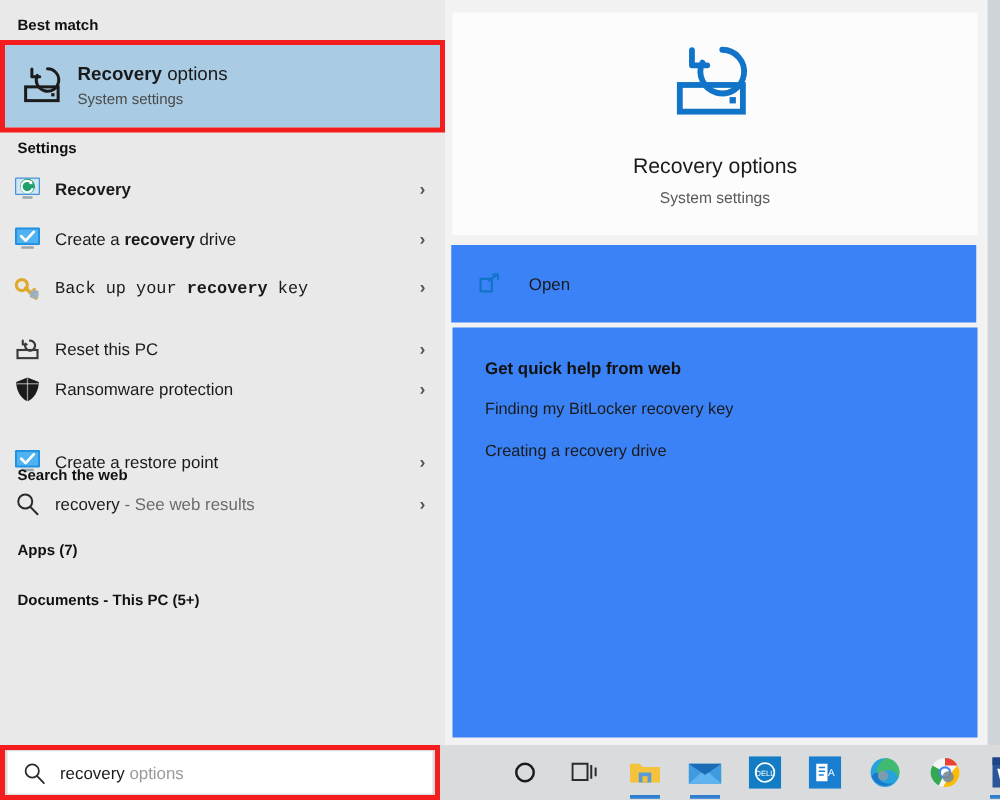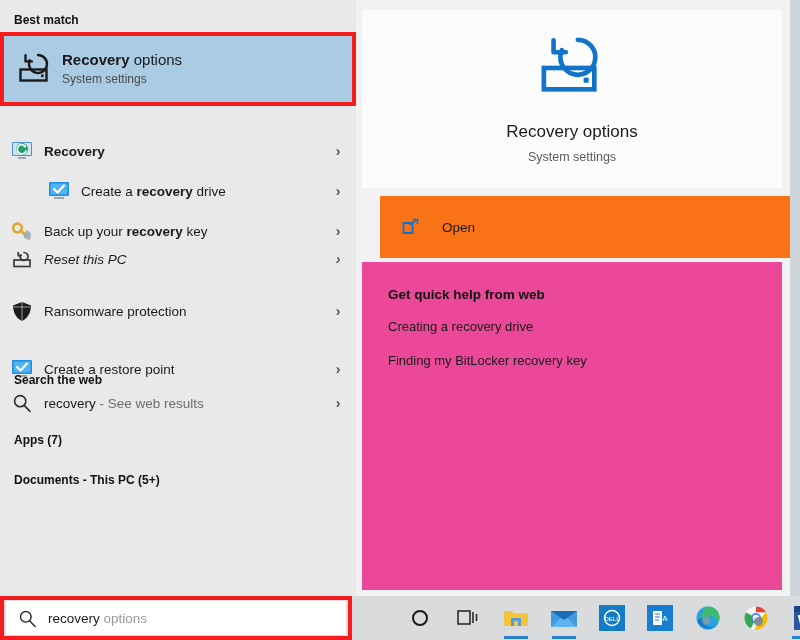--- a/index.html
+++ b/index.html
@@ -64,29 +64,29 @@
   
   .card {
     position: absolute; left: 6px; top: 10px; width: 420px; height: 178px;
     background: #fcfcfc;
     display: flex; flex-direction: column; align-items: center; justify-content: center;
   }
   .card-title { font-size: 17px; color: #1a1a1a; margin-top: 18px; }
   .card-sub { font-size: 12.5px; color: #5a5a5a; margin-top: 8px; }
 
   .open-block {
-    position: absolute; left: 24px; top: 196px; width: 420px; height: 62px;
-    background: #f97316; display: flex; align-items: center;
+    position: absolute; left: 5px; top: 196px; width: 420px; height: 62px;
+    background: #3b82f6; display: flex; align-items: center;
   }
   .open-icon { width: 62px; display: flex; justify-content: center; align-items: center; }
   .open-label { font-size: 13.5px; color: #1a1a1a; }
 
   .help-block {
     position: absolute; left: 6px; top: 262px; width: 420px; height: 328px;
-    background: #ec4899; padding-top: 18px;
+    background: #3b82f6; padding-top: 18px;
   }
   .help-title { font-size: 13.5px; font-weight: bold; color: #111; padding-left: 26px; line-height: 30px; }
   .help-link { font-size: 13px; color: #1a1a1a; padding-left: 26px; line-height: 34px; }
 
   
   .taskbar {
     position: absolute; left: 0; top: 596px; width: 800px; height: 44px;
     background: #d9dbdd;
   }
   .search-box {
@@ -127,64 +127,67 @@
             <rect x="25" y="22.5" width="2.6" height="2.6" fill="#1b1b1b"></rect>
           </svg>
         </div>
         <div class="best-text">
           <div class="best-title"><b>Recovery</b><span> options</span></div>
           <div class="best-sub">System settings</div>
         </div>
       </div>
       <div class="best-highlight"></div>
 
+      <div class="section-pad" style="top:110px;">
+        <div class="group-header">Settings</div>
+      </div>
 
       <div class="list-row" style="top:132px;">
         <div class="row-icon">
           <svg width="22" height="20" viewBox="0 0 22 20">
             <rect x="1" y="1" width="20" height="14" rx="1" fill="#4a90d9"></rect>
             <rect x="2" y="2" width="18" height="12" fill="#cfe6f7"></rect>
             <rect x="7" y="16" width="8" height="2" fill="#9aa6ae"></rect>
             <circle cx="11" cy="8" r="6" fill="#22a06b"></circle>
             <path d="M14 5 a4.6 4.6 0 1 0 1.2 4.6" fill="none" stroke="#ffffff" stroke-width="1.8"></path>
             <path d="M14.6 3.4 L15 6.4 L12 6.2 Z" fill="#ffffff"></path>
           </svg>
         </div>
         <div class="row-label"><b>Recovery</b></div>
         <div class="chev">›</div>
       </div>
 
-      <div class="list-row" style="top:172px;padding-left:37px;">
+      <div class="list-row" style="top:172px;">
         <div class="row-icon">
           <svg width="22" height="20" viewBox="0 0 22 20">
             <rect x="1" y="1" width="20" height="14" rx="1" fill="#1f8fe0"></rect>
             <rect x="2.5" y="2.5" width="17" height="11" fill="#4fb3f2"></rect>
             <rect x="6" y="16" width="10" height="2" fill="#9aa6ae"></rect>
             <path d="M6 8 L9.5 11.5 L16 4.5" fill="none" stroke="#ffffff" stroke-width="2.2" stroke-linecap="round" stroke-linejoin="round"></path>
           </svg>
         </div>
         <div class="row-label"><span>Create a </span><b>recovery</b><span> drive</span></div>
         <div class="chev">›</div>
       </div>
 
-      <div class="list-row" style="top:212px;">
+      <div class="list-row" style="top:212px;font-family:Liberation Mono, monospace;">
         <div class="row-icon">
           <svg width="22" height="20" viewBox="0 0 22 20">
             <circle cx="6.5" cy="7" r="4.4" fill="none" stroke="#e0a92b" stroke-width="2.6"></circle>
             <path d="M9.5 9.5 L18 17.5" stroke="#e0a92b" stroke-width="2.8" stroke-linecap="round"></path>
             <path d="M14 13 L16.5 10.5" stroke="#e0a92b" stroke-width="2.4" stroke-linecap="round"></path>
             <path d="M13 17 a5 5 0 0 1 7 -5 l-2.5 3 z" fill="#7a8a99"></path>
             <circle cx="16.5" cy="14.5" r="3.6" fill="#9fb2c2" opacity="0.9"></circle>
           </svg>
         </div>
         <div class="row-label"><span>Back up your </span><b>recovery</b><span> key</span></div>
         <div class="chev">›</div>
       </div>
 
-      <div class="list-row" style="top:240px;font-style:italic;">
+      <div class="list-row" style="top:260px;">
         <div class="row-icon">
           <svg width="22" height="20" viewBox="0 0 22 20">
             <path d="M13 3.5 a4 4 0 1 1 -3.6 2.4" fill="none" stroke="#3a3a3a" stroke-width="1.7" stroke-linecap="round"></path>
             <path d="M7.2 3.5 L7.2 6.6 L10.3 6.6" fill="none" stroke="#3a3a3a" stroke-width="1.7" stroke-linecap="round" stroke-linejoin="round"></path>
             <rect x="3" y="11" width="16" height="6.5" fill="none" stroke="#3a3a3a" stroke-width="1.7"></rect>
           </svg>
         </div>
         <div class="row-label">Reset this PC</div>
         <div class="chev">›</div>
       </div>
@@ -258,22 +261,22 @@
             <path d="M2.5 5 L11.5 5 L11.5 15 L2.5 15 Z" fill="none" stroke="#1274c8" stroke-width="1.8"></path>
             <path d="M9 6.5 L16 1.5" stroke="#1274c8" stroke-width="1.6" stroke-linecap="round"></path>
             <path d="M12.4 1.5 L16.4 1.5 L16.4 5.4" fill="none" stroke="#1274c8" stroke-width="1.6" stroke-linecap="round" stroke-linejoin="round"></path>
           </svg>
         </div>
         <div class="open-label">Open</div>
       </div>
 
       <div class="help-block">
         <div class="help-title">Get quick help from web</div>
+        <div class="help-link">Finding my BitLocker recovery key</div>
         <div class="help-link">Creating a recovery drive</div>
-        <div class="help-link">Finding my BitLocker recovery key</div>
       </div>
     </div>
 
     <div class="far-strip"></div>
   </div>
 
   <div class="taskbar">
 
     <div class="search-box">
       <div class="search-icon-wrap">

